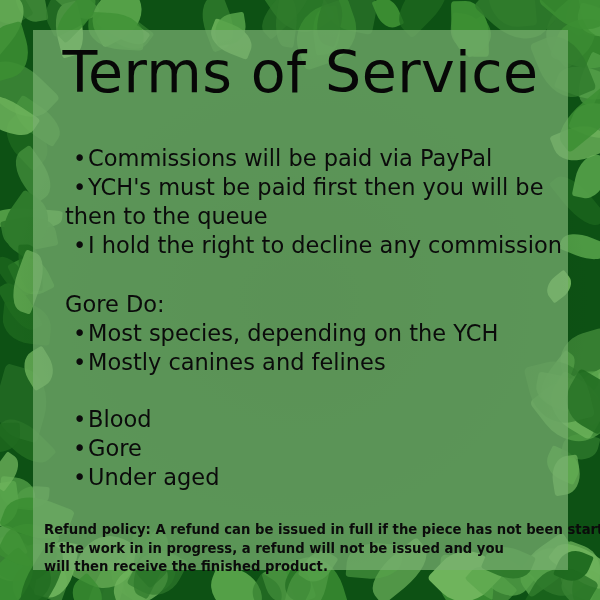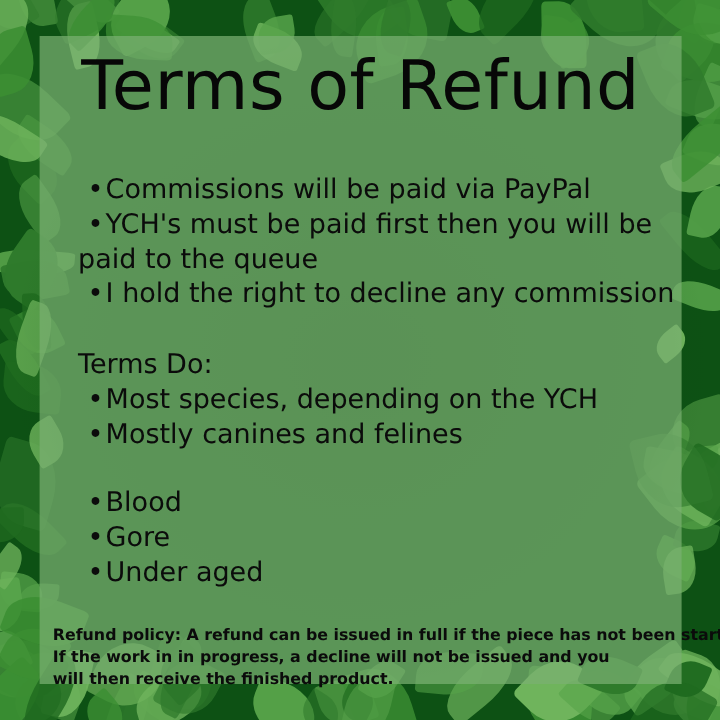--- a/index.html
+++ b/index.html
@@ -250,41 +250,41 @@
       <div class="leaf l2" style="width: 71.434px; height: 30.9714px; left: 552.404px; top: 102.722px; opacity: 0.86; transform: rotate(321deg);"></div>
       <div class="leaf" style="width: 66.4239px; height: 45.8406px; left: 530.22px; top: 43.8776px; opacity: 0.82; transform: rotate(68deg);"></div>
       <div class="leaf l2" style="width: 65.5212px; height: 54.2606px; left: 547.597px; top: -25.0095px; opacity: 0.83; transform: rotate(220deg);"></div>
     </div>
   <div id="vignette"></div>
 
   <div id="panel"></div>
 
   <div id="content">
 
-    <div id="page-title">Terms of Refund</div>
+    <div id="page-title">Terms of Service</div>
 
     <div class="body-block" id="block-intro">
         <span class="li"><span class="dot">•</span>Commissions will be paid via PayPal</span>
         <span class="li"><span class="dot">•</span>YCH's must be paid first then you will be</span>
-        <span class="wrap-line">paid to the queue</span>
+        <span class="wrap-line">then to the queue</span>
         <span class="li"><span class="dot">•</span>I hold the right to decline any commission</span>
       </div>
 
     <div class="body-block" id="block-willdo">
-        <span class="heading">Terms Do:</span>
+        <span class="heading">Gore Do:</span>
         <span class="li"><span class="dot">•</span>Most species, depending on the YCH</span>
         <span class="li"><span class="dot">•</span>Mostly canines and felines</span>
       </div>
 
     <div class="body-block" id="block-wontdo">
         <span class="li"><span class="dot">•</span>Blood</span>
         <span class="li"><span class="dot">•</span>Gore</span>
         <span class="li"><span class="dot">•</span>Under aged</span>
       </div>
 
     <div id="refund-block">
         <span>Refund policy: A refund can be issued in full if the piece has not been started yet.</span>
-        <span>If the work in in progress, a decline will not be issued and you</span>
+        <span>If the work in in progress, a refund will not be issued and you</span>
         <span>will then receive the finished product.</span>
       </div>
 
   </div>
 </div>
 
 </body></html>

